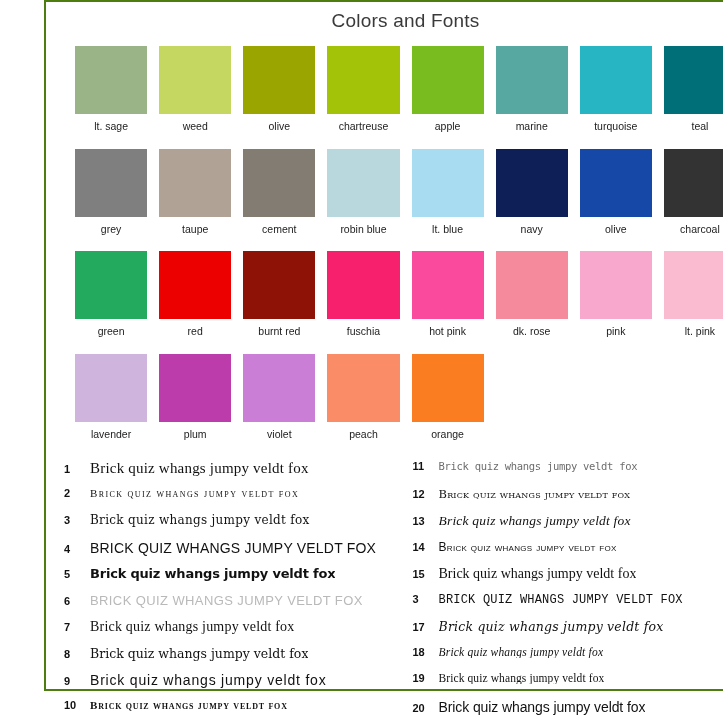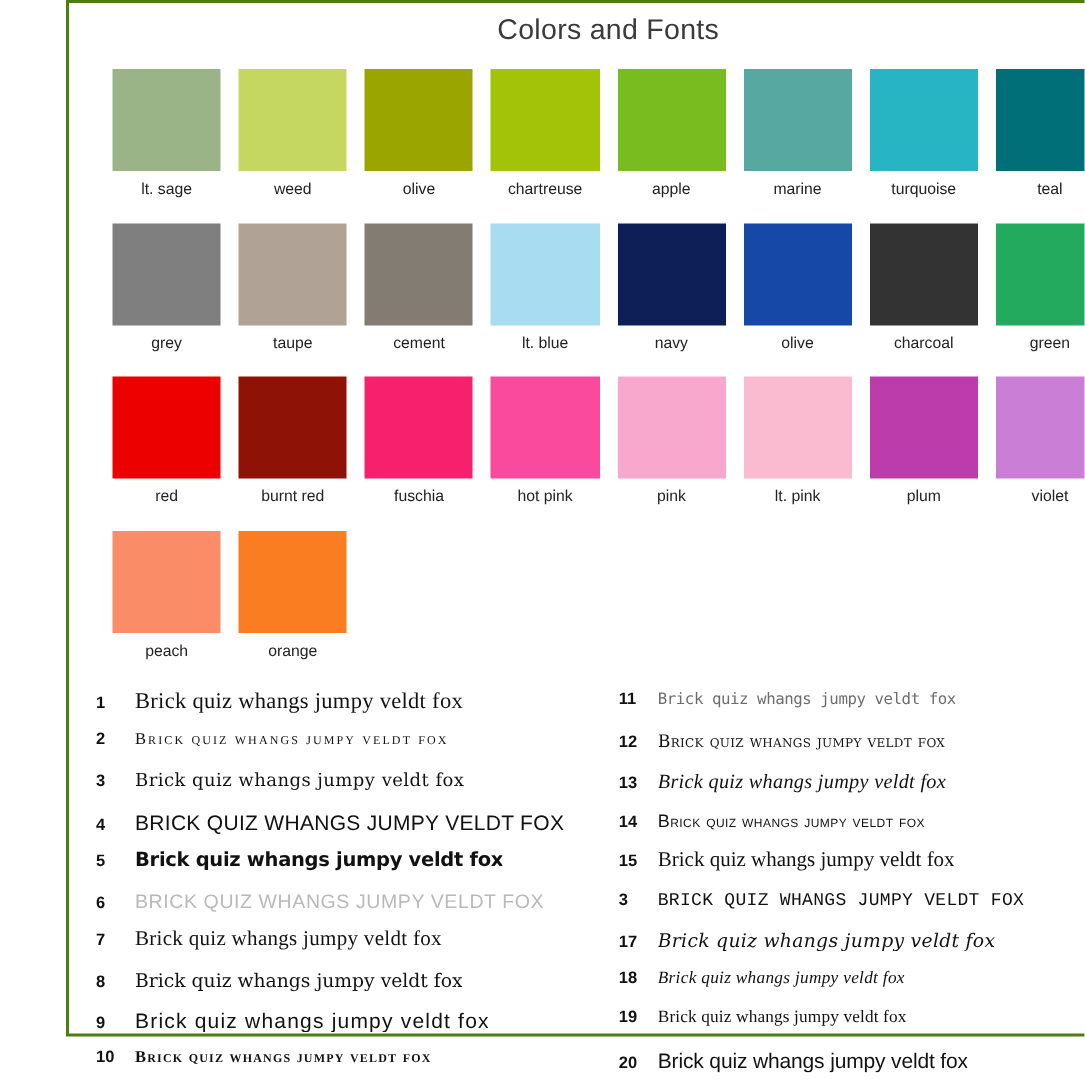--- a/index.html
+++ b/index.html
@@ -163,20 +163,24 @@
     </div>
     <div class="swatch-cell">
       <div class="swatch-chip" style="background-color: rgb(176, 162, 148);"></div>
       <div class="swatch-label">taupe</div>
     </div>
     <div class="swatch-cell">
       <div class="swatch-chip" style="background-color: rgb(130, 124, 115);"></div>
       <div class="swatch-label">cement</div>
     </div>
     <div class="swatch-cell">
+      <div class="swatch-chip" style="background-color: rgb(184, 216, 221);"></div>
+      <div class="swatch-label">robin blue</div>
+    </div>
+    <div class="swatch-cell">
       <div class="swatch-chip" style="background-color: rgb(168, 220, 240);"></div>
       <div class="swatch-label">lt. blue</div>
     </div>
     <div class="swatch-cell">
       <div class="swatch-chip" style="background-color: rgb(13, 31, 86);"></div>
       <div class="swatch-label">navy</div>
     </div>
     <div class="swatch-cell">
       <div class="swatch-chip" style="background-color: rgb(22, 72, 168);"></div>
       <div class="swatch-label">olive</div>
@@ -199,30 +203,38 @@
       <div class="swatch-label">burnt red</div>
     </div>
     <div class="swatch-cell">
       <div class="swatch-chip" style="background-color: rgb(246, 32, 108);"></div>
       <div class="swatch-label">fuschia</div>
     </div>
     <div class="swatch-cell">
       <div class="swatch-chip" style="background-color: rgb(249, 74, 158);"></div>
       <div class="swatch-label">hot pink</div>
     </div>
+    <div class="swatch-cell">
+      <div class="swatch-chip" style="background-color: rgb(244, 138, 156);"></div>
+      <div class="swatch-label">dk. rose</div>
+    </div>
 
     <div class="swatch-cell">
       <div class="swatch-chip" style="background-color: rgb(249, 168, 205);"></div>
       <div class="swatch-label">pink</div>
     </div>
     <div class="swatch-cell">
       <div class="swatch-chip" style="background-color: rgb(250, 186, 208);"></div>
       <div class="swatch-label">lt. pink</div>
     </div>
     <div class="swatch-cell">
+      <div class="swatch-chip" style="background-color: rgb(207, 180, 221);"></div>
+      <div class="swatch-label">lavender</div>
+    </div>
+    <div class="swatch-cell">
       <div class="swatch-chip" style="background-color: rgb(189, 60, 172);"></div>
       <div class="swatch-label">plum</div>
     </div>
     <div class="swatch-cell">
       <div class="swatch-chip" style="background-color: rgb(203, 126, 214);"></div>
       <div class="swatch-label">violet</div>
     </div>
     <div class="swatch-cell">
       <div class="swatch-chip" style="background-color: rgb(251, 140, 104);"></div>
       <div class="swatch-label">peach</div>

